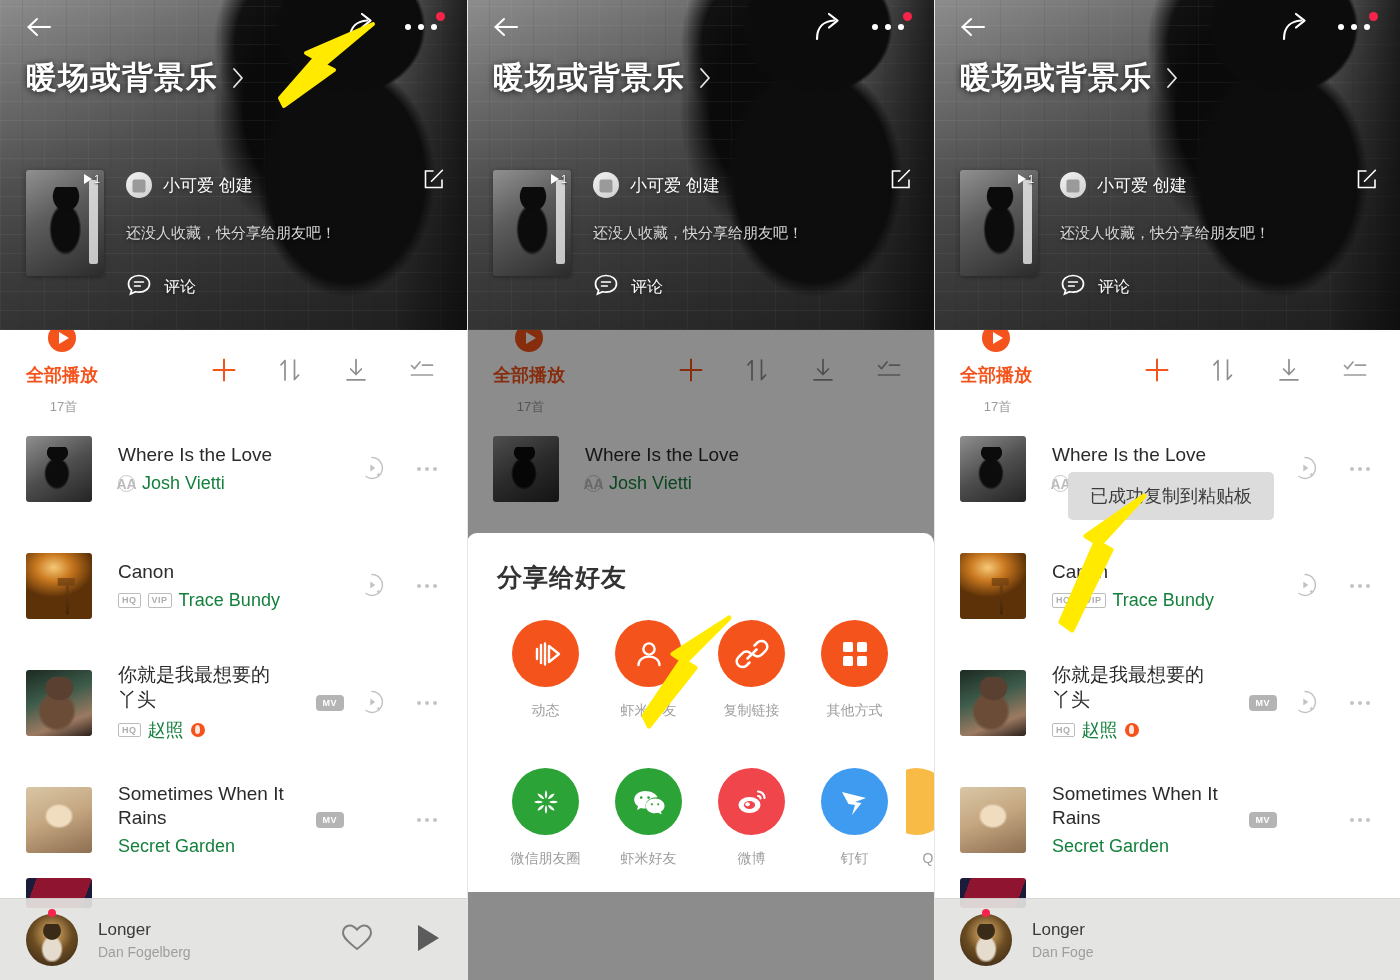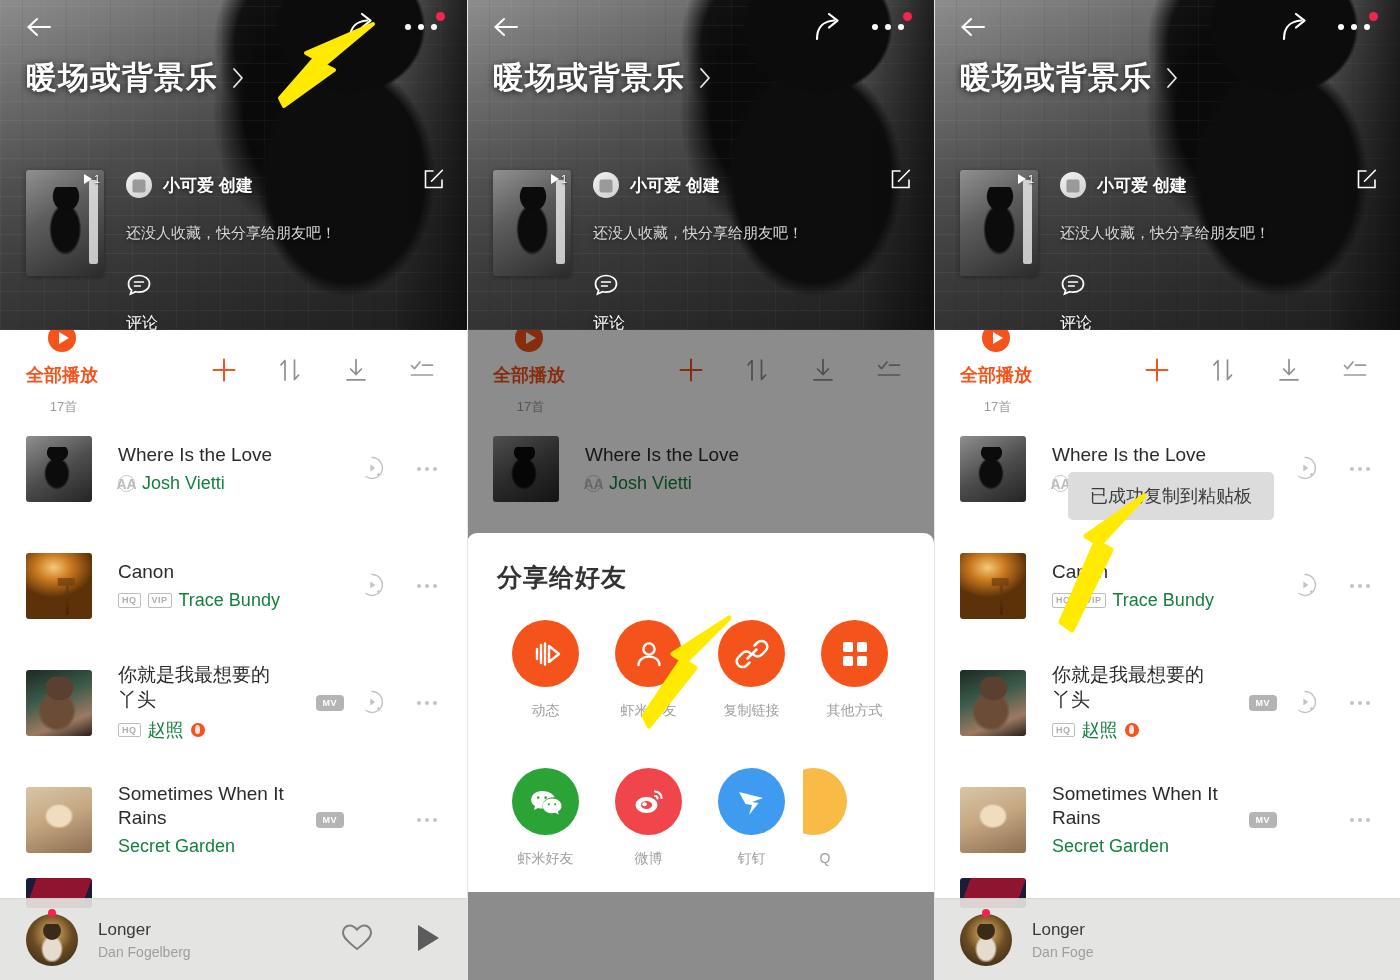--- a/index.html
+++ b/index.html
@@ -68,25 +68,25 @@
   .cover-badge .tri { width:0; height:0; border-left:8px solid #fff;
     border-top:5px solid transparent; border-bottom:5px solid transparent; }
 
   .hero-meta { flex:1; padding-top:2px; }
   .creator { display:flex; align-items:center; gap:11px; }
   .avatar { width:26px; height:26px; border-radius:50%;
     background:linear-gradient(145deg,#f2f2f2,#cfcfcf); position:relative; overflow:hidden; }
   .avatar:after { content:""; position:absolute; left:50%; top:52%;
     transform:translate(-50%,-50%); width:13px; height:13px; border-radius:2px;
     background:#9a9a9a; }
-  .creator .name { font-size:17px; color:#fff; font-weight:700;
+  .creator .name { font-size:17px; color:#fff; font-weight:400;
     text-shadow:0 1px 4px rgba(0,0,0,.6); }
   .sub-note { margin-top:26px; font-size:15px; color:#d8d8d8;
     text-shadow:0 1px 4px rgba(0,0,0,.6); }
-  .comment-row { margin-top:30px; display:flex; gap:12px;flex-direction:column; }
+  .comment-row { margin-top:30px; display:flex; align-items:center; gap:12px; }
   .comment-row .lbl { font-size:16px; color:#fff; text-shadow:0 1px 4px rgba(0,0,0,.6); }
   .ic-edit { position:absolute; right:22px; top:168px; width:22px; height:22px; }
 
   
   .toolbar { height:80px; display:flex; align-items:center; padding:0 26px; }
   .playall { display:flex; align-items:center; gap:11px;flex-direction:column; }
   .pa-circle { width:28px; height:28px; border-radius:50%; background:#f4531b;
     display:flex; align-items:center; justify-content:center; }
   .pa-circle .tri { width:0; height:0; border-left:10px solid #fff;
     border-top:6px solid transparent; border-bottom:6px solid transparent;
@@ -590,20 +590,37 @@
                 <rect x="17" y="17" width="10" height="10" rx="1.6" fill="#fff"></rect>
               </svg>
           </span>
           <span class="sc-label">其他方式</span>
         </div>
       </div>
 
       <div class="share-row r2">
         <div class="share-item">
           <span class="sc" style="background:#2ca337">
+            <svg width="34" height="34" viewBox="0 0 34 34">
+                <g fill="#fff">
+                  <path d="M17 5c1.6 2.6 1.6 6.4 0 9-1.6-2.6-1.6-6.4 0-9z"></path>
+                  <path d="M17 29c-1.6-2.6-1.6-6.4 0-9 1.6 2.6 1.6 6.4 0 9z"></path>
+                  <path d="M5 17c2.6-1.6 6.4-1.6 9 0-2.6 1.6-6.4 1.6-9 0z"></path>
+                  <path d="M29 17c-2.6 1.6-6.4 1.6-9 0 2.6-1.6 6.4-1.6 9 0z"></path>
+                  <path d="M8.5 8.5c3 .3 5.9 2.7 6.6 5.6-3-.3-5.9-2.7-6.6-5.6z"></path>
+                  <path d="M25.5 25.5c-3-.3-5.9-2.7-6.6-5.6 3 .3 5.9 2.7 6.6 5.6z"></path>
+                  <path d="M25.5 8.5c-.7 3-3.6 5.3-6.6 5.6.7-3 3.6-5.3 6.6-5.6z"></path>
+                  <path d="M8.5 25.5c.7-3 3.6-5.3 6.6-5.6-.7 3-3.6 5.3-6.6 5.6z"></path>
+                </g>
+              </svg>
+          </span>
+          <span class="sc-label">微信朋友圈</span>
+        </div>
+        <div class="share-item">
+          <span class="sc" style="background:#2ca337">
             <svg width="36" height="32" viewBox="0 0 36 32">
                 <path d="M14 5C8 5 3.2 8.9 3.2 13.7c0 2.6 1.5 5 3.8 6.6L6 24l4-2.1c1.2.4 2.6.6 4 .6.3 0 .6 0 .9 0-.3-.8-.4-1.6-.4-2.5 0-4.9 4.9-8.8 10.9-8.8.4 0 .8 0 1.2.1C25.4 8 20.2 5 14 5z" fill="#fff"></path>
                 <path d="M33.5 19.9c0-4-4.2-7.3-9.4-7.3s-9.4 3.3-9.4 7.3 4.2 7.3 9.4 7.3c1.1 0 2.2-.2 3.2-.5l3.4 1.8-.8-3c2.2-1.3 3.6-3.3 3.6-5.6z" fill="#fff"></path>
                 <circle cx="10.2" cy="11.6" r="1.3" fill="#2ca337"></circle>
                 <circle cx="17.6" cy="11.6" r="1.3" fill="#2ca337"></circle>
                 <circle cx="20.9" cy="18.3" r="1.1" fill="#2ca337"></circle>
                 <circle cx="27.2" cy="18.3" r="1.1" fill="#2ca337"></circle>
               </svg>
           </span>
           <span class="sc-label">虾米好友</span>

